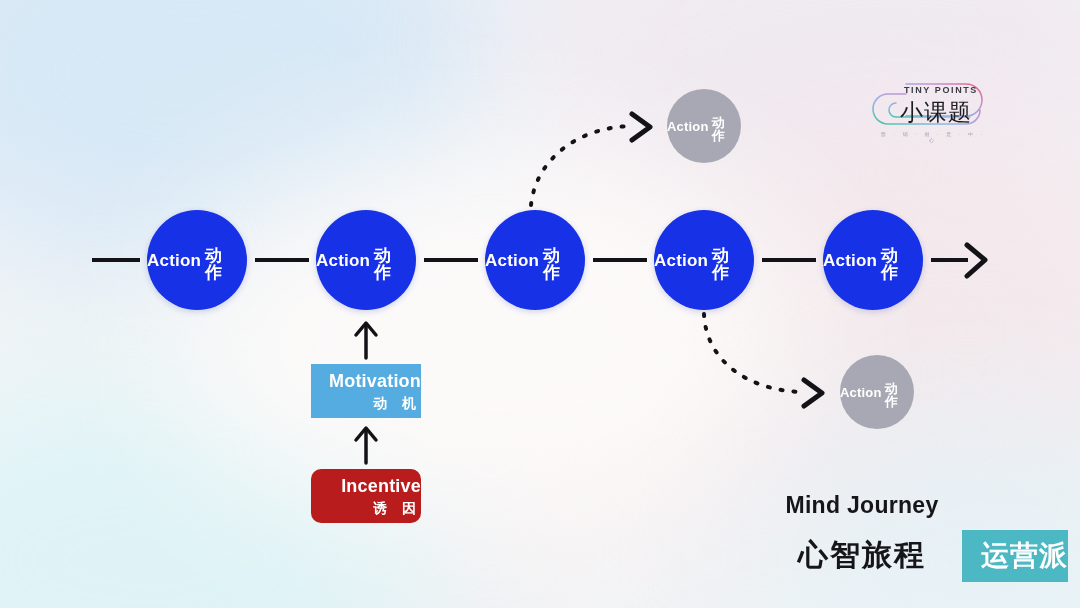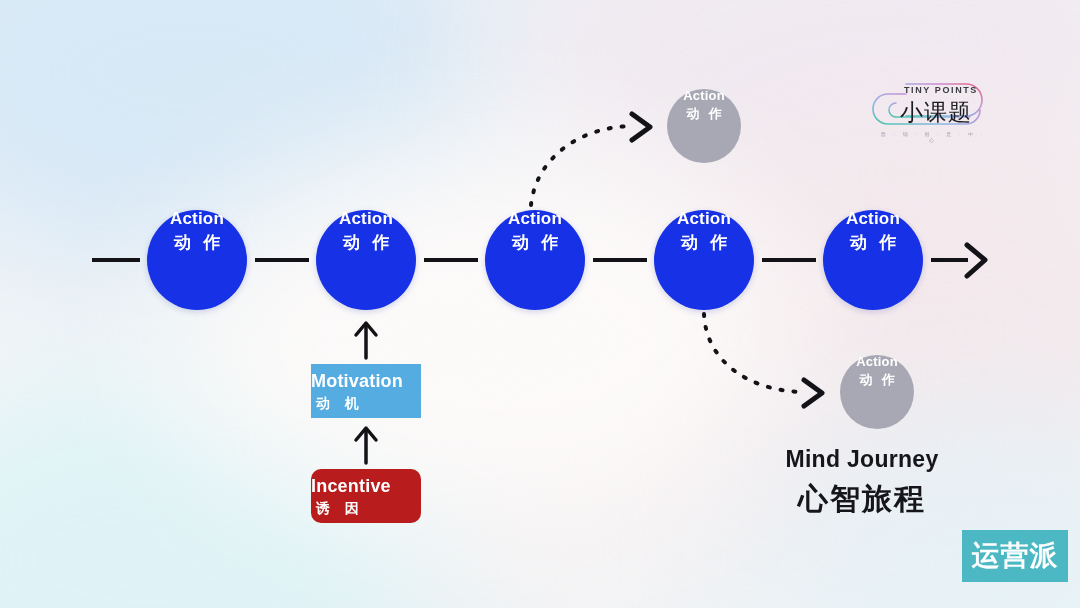--- a/index.html
+++ b/index.html
@@ -18,61 +18,61 @@
   .blob-b{left:520px;top:-180px;width:640px;height:460px;background:rgba(240,233,240,.9);}
   .blob-c{left:640px;top:120px;width:520px;height:420px;background:rgba(243,231,235,.85);}
   .blob-d{left:-160px;top:360px;width:620px;height:400px;background:rgba(219,243,246,.9);}
   .blob-e{left:170px;top:150px;width:640px;height:380px;background:rgba(252,250,249,.95);}
   .blob-f{left:760px;top:400px;width:420px;height:320px;background:rgba(229,241,246,.8);}
 
   
   #diagram{position:absolute;left:0;top:0;width:1080px;height:608px;}
 
   
-  .node{position:absolute;border-radius:50%;display:flex;flex-direction:column;
+  .node{position:absolute;border-radius:50%;display:flex;flex-direction:row;
         align-items:center;justify-content:flex-start;color:#fff;line-height:1;}
   .node.blue{background:#1731e6;width:100px;height:100px;
         box-shadow:0 2px 6px rgba(20,40,160,.18);}
   .node.gray{background:#a8a8b4;width:74px;height:74px;}
   .node .en{font-size:17px;font-weight:700;letter-spacing:.2px;}
   .node .zh{font-size:17px;font-weight:700;letter-spacing:4px;margin-top:7px;
         padding-left:4px;font-family:Liberation Serif, serif;}
   .node.gray .en{font-size:13px;}
   .node.gray .zh{font-size:13px;letter-spacing:3px;margin-top:5px;padding-left:3px;}
 
   
-  .tagbox{position:absolute;display:flex;flex-direction:column;align-items:flex-start;
+  .tagbox{position:absolute;display:flex;flex-direction:column;align-items:flex-end;
           justify-content:center;color:#fff;line-height:1;}
   .tagbox .en{font-size:18px;font-weight:700;letter-spacing:.2px;}
   .tagbox .zh{font-size:14px;font-weight:700;letter-spacing:5px;margin-top:6px;
           padding-left:5px;font-family:"DejaVu Sans","Liberation Sans",sans-serif;}
   .motivation{left:311px;top:364px;width:110px;height:54px;background:#55ace0;}
   .incentive{left:311px;top:469px;width:110px;height:54px;background:#b91c1c;
           border-radius:10px;}
 
   
   .caption{position:absolute;left:762px;top:446px;width:200px;text-align:center;color:#16161a;}
-  .caption .en{font-size:23px;font-weight:700;letter-spacing:.3px;}
-  .caption .zh{font-size:30px;font-weight:700;letter-spacing:2px;margin-top:6px;
+  .caption .en{font-size:23px;font-weight:700;letter-spacing:.3px;margin-top:46px;}
+  .caption .zh{font-size:30px;font-weight:700;letter-spacing:2px;margin-top:16px;
           font-family:Liberation Sans, sans-serif;}
 
   
   .logo{position:absolute;left:866px;top:78px;width:128px;height:72px;}
   .logo-en{position:absolute;left:38px;top:7px;font-size:9px;font-weight:700;
            letter-spacing:1.6px;color:#3a3a44;}
   .logo-zh{position:absolute;left:34px;top:19px;font-size:23px;font-weight:400;
            letter-spacing:1px;color:#1b1b22;
            font-family:"DejaVu Sans","Liberation Sans",sans-serif;}
   .logo-sub{position:absolute;left:12px;top:53px;width:110px;text-align:center;
            font-size:5px;letter-spacing:3px;color:#9aa0ad;
            font-family:"DejaVu Sans","Liberation Sans",sans-serif;}
 
   
   .watermark{position:absolute;left:962px;top:530px;width:106px;height:52px;
-           background:#4bb8c4;display:flex;align-items:center;justify-content:center;}
+           background:#4bb8c4;display:flex;align-items:center;justify-content:flex-end;}
   .watermark span{color:#fff;font-size:28px;font-weight:700;letter-spacing:1px;
            font-family:"DejaVu Sans","Liberation Sans",sans-serif;}
 </style>
 </head>
 <body>
 
 <div id="stage">
 
   <div class="bg-base"></div>
   <div class="bg-blob blob-a"></div>

